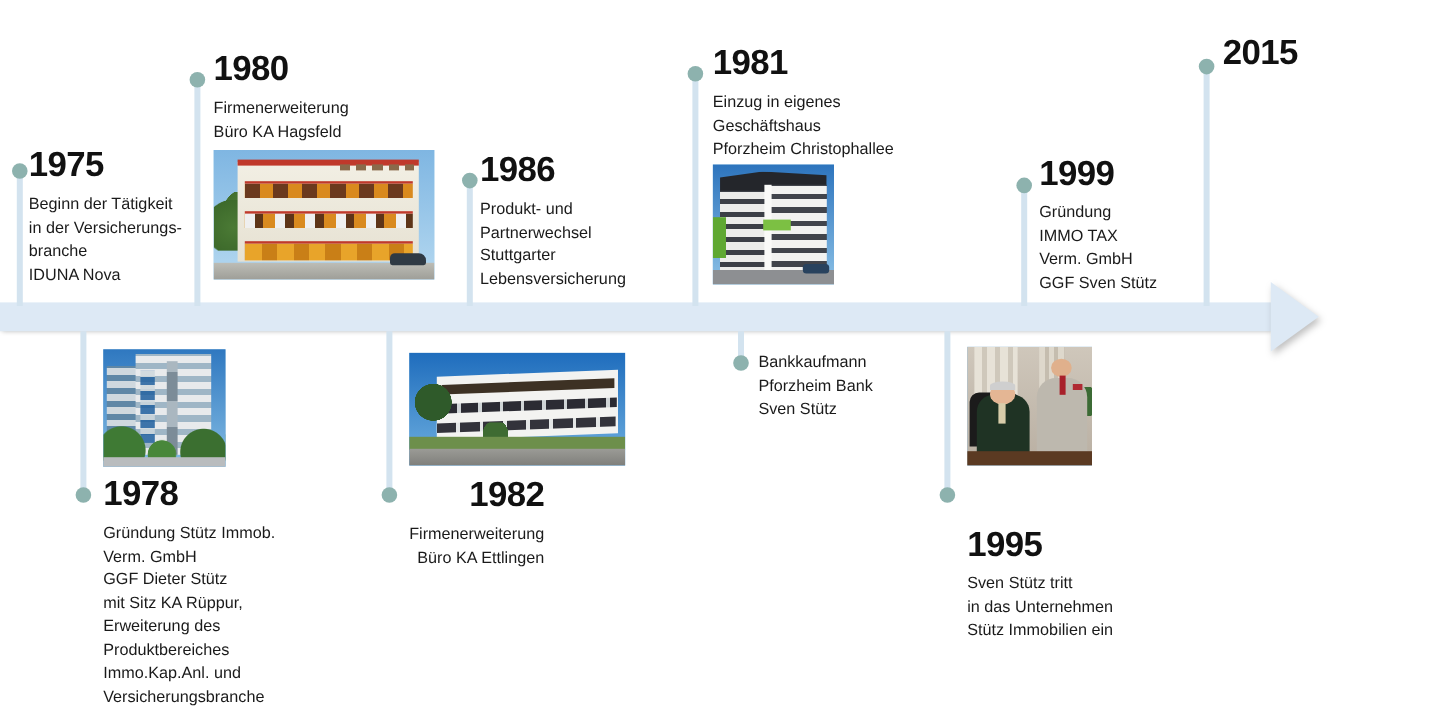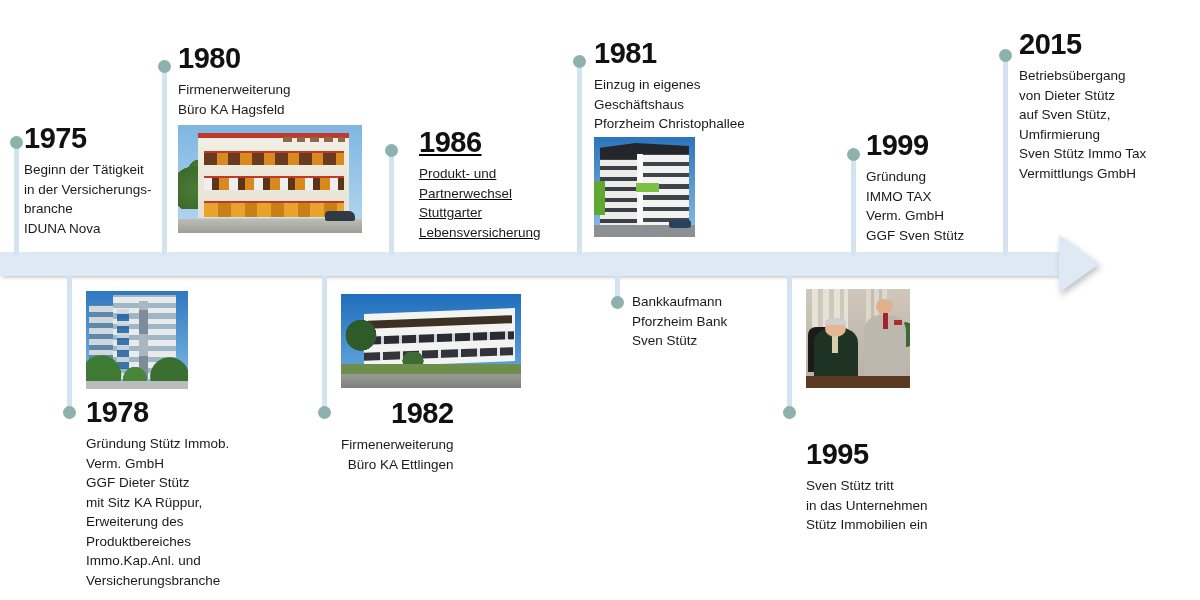--- a/index.html
+++ b/index.html
@@ -181,21 +181,21 @@
     <div class="band b1"></div>
       <div class="band b2"></div>
       <div class="band b3"></div>
     <div class="sign"></div>
       <div class="ground"></div>
       <div class="car"></div>
   </div>
 
   <div class="conn" style="left:389px;top:148px;height:107px;"></div>
   <div class="dot" style="left:385px;top:144px;"></div>
-  <div class="entry" style="left:419px;top:128px;text-decoration:underline;">
+  <div class="entry" style="left:400px;top:128px;">
     <div class="year">1986</div>
     <div class="desc">
       <div>Produkt- und</div>
       <div>Partnerwechsel</div>
       <div>Stuttgarter</div>
       <div>Lebensversicherung</div>
     </div>
   </div>
 
   <div class="conn" style="left:577px;top:59px;height:196px;"></div>
@@ -229,28 +229,20 @@
       <div>IMMO TAX</div>
       <div>Verm. GmbH</div>
       <div>GGF Sven Stütz</div>
     </div>
   </div>
 
   <div class="conn" style="left:1003px;top:53px;height:202px;"></div>
   <div class="dot" style="left:999px;top:49px;"></div>
   <div class="entry" style="left:1019px;top:30px;">
     <div class="year">2015</div>
-    <div class="desc">
-      <div>Betriebsübergang</div>
-      <div>von Dieter Stütz</div>
-      <div>auf Sven Stütz,</div>
-      <div>Umfirmierung</div>
-      <div>Sven Stütz Immo Tax</div>
-      <div>Vermittlungs GmbH</div>
-    </div>
   </div>
 
   <div class="conn" style="left:67px;top:276px;height:136px;"></div>
   <div class="dot" style="left:63px;top:406px;"></div>
   <div class="photo ph1978" style="left:86px;top:291px;width:102px;height:98px;">
     <div class="sky"></div>
       <div class="towerL"></div>
       <div class="tower"></div>
     <div class="blueglass"></div>
       <div class="stair"></div>

